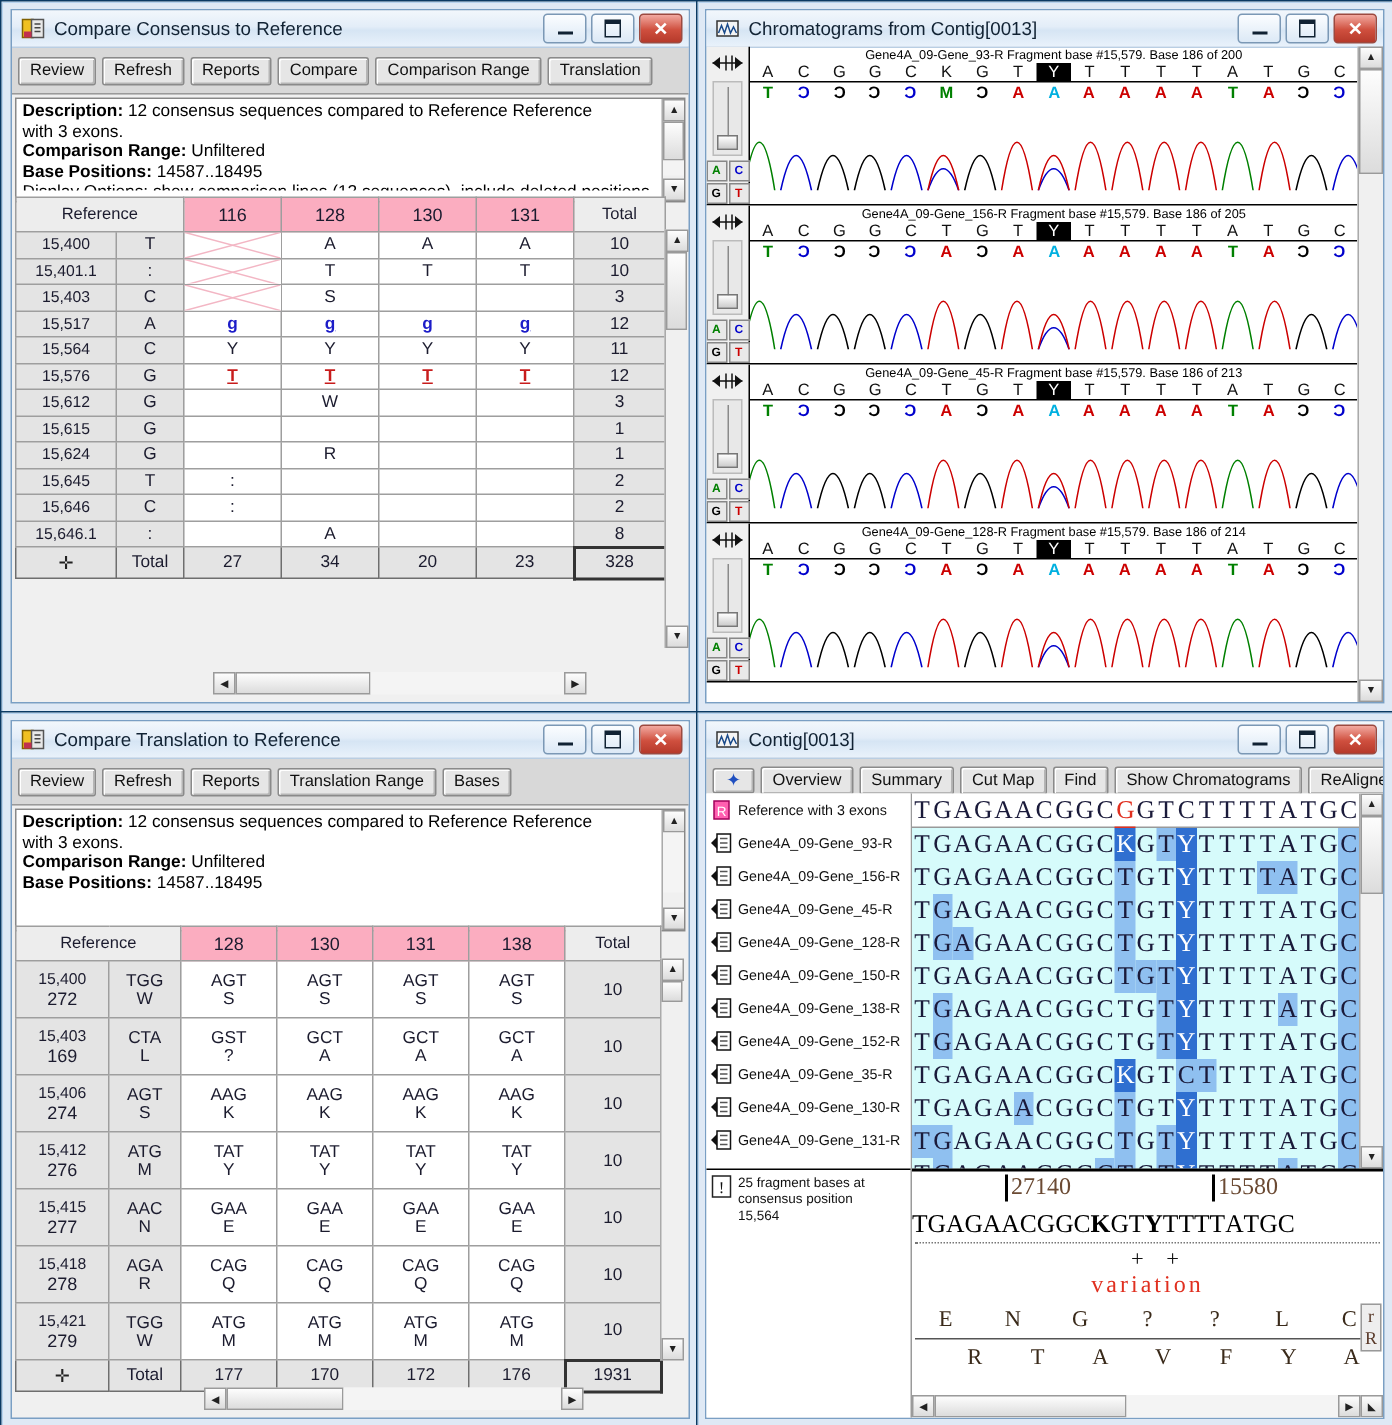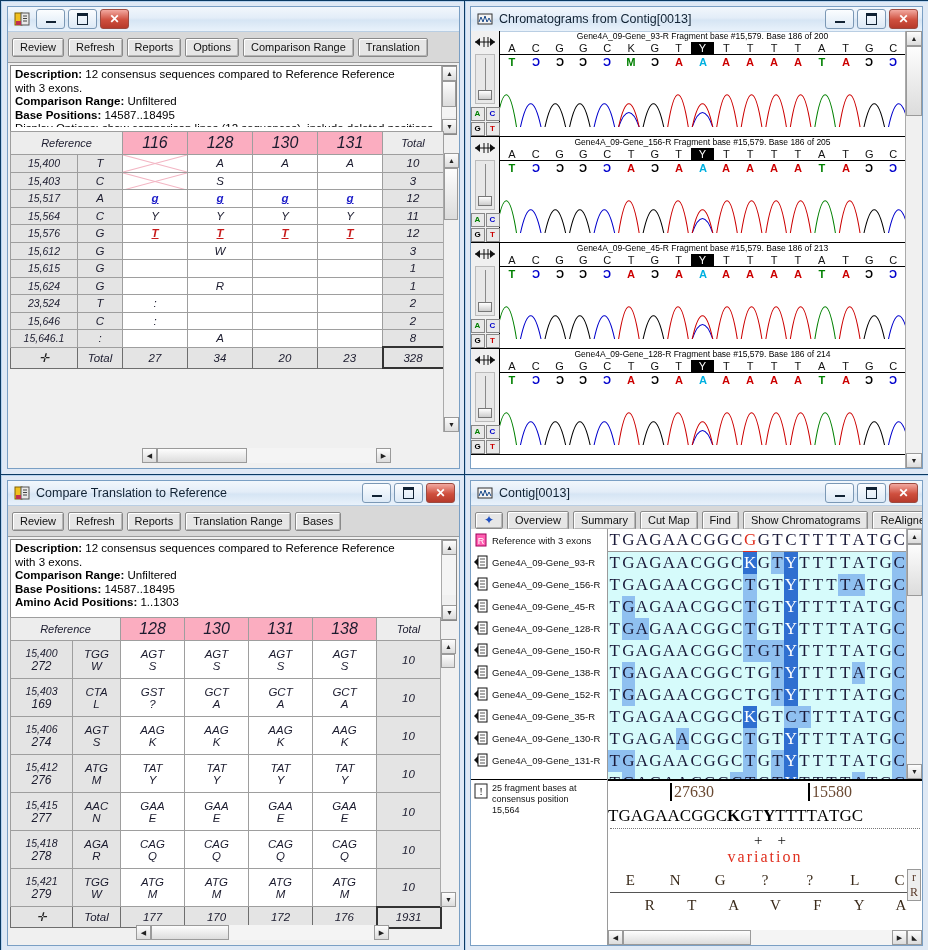--- a/index.html
+++ b/index.html
@@ -46,24 +46,24 @@
   
   .vsb{position:absolute;right:0;top:0;bottom:0;width:15px;background:#f0f0f0;border-left:1px solid #aaa;}
   .hsb{height:15px;background:#f0f0f0;display:flex;align-items:stretch;}
   .sb-arrow{width:15px;height:15px;background:linear-gradient(180deg,#fdfdfd,#dcdcdc);
             border:1px solid #9a9a9a;display:flex;align-items:center;justify-content:center;
             font-size:7px;color:#222;box-sizing:border-box;}
   .sb-thumb{background:linear-gradient(180deg,#fdfdfd,#dcdcdc);border:1px solid #9a9a9a;box-sizing:border-box;}
   .sb-track{background:#f4f4f4;flex:1;}
 
   
-  .grid{border-collapse:collapse;table-layout:fixed;font-size:11.5px;color:#1b1b2e;font-style:italic;}
+  .grid{border-collapse:collapse;table-layout:fixed;font-size:11.5px;color:#1b1b2e;}
   .grid td,.grid th{border:1px solid #9e9e9e;text-align:center;padding:0;font-weight:normal;}
   .hdr-ref{background:#ededed;border:1px solid #7a7a7a;font-size:11px;}
-  .hdr-samp{background:#fbadc0;border:1px solid #7a7a7a;font-size:16px;}
+  .hdr-samp{background:#fbadc0;border:1px solid #7a7a7a;font-size:12px;}
   .hdr-tot{background:#ededed;border:1px solid #7a7a7a;font-size:11px;}
   .cell-pos{background:#e4e4e4;font-size:10.5px;}
   .cell-ref{background:#e4e4e4;font-size:11.5px;}
   .cell-val{background:#fff;}
   .cell-tot{background:#e4e4e4;}
   .v-blue{color:#1c1cc8;text-decoration:underline;font-weight:bold;}
   .v-red{color:#c81c1c;text-decoration:underline;font-weight:bold;}
   .xcell{background:#fff;position:relative;overflow:hidden;}
   .xcell::before,.xcell::after{content:"";position:absolute;left:-8%;width:116%;height:1px;
         background:#f3b6c4;top:50%;}
@@ -118,20 +118,21 @@
         <span class="title-icon">
           <svg width="16" height="16" viewBox="0 0 16 16">
             <rect x="1" y="2" width="7" height="12" fill="#f0c020" stroke="#806000"></rect>
             <rect x="7" y="2" width="8" height="12" fill="#e8e8e8" stroke="#555"></rect>
             <line x1="9" y1="5" x2="13" y2="5" stroke="#444"></line>
             <line x1="9" y1="7.5" x2="13" y2="7.5" stroke="#444"></line>
             <line x1="9" y1="10" x2="13" y2="10" stroke="#444"></line>
             <rect x="2" y="10" width="5" height="4" fill="#c03050"></rect>
           </svg>
         </span>
+        <span class="title-text">Compare Consensus to Reference</span>
         <span class="winbtns">
           <span class="wbtn">
               <span class="glyph">
                 <span class="min-bar"></span>
               </span>
             </span>
           <span class="wbtn">
               <span class="glyph">
                 <span class="max-sq"></span>
               </span>
@@ -139,21 +140,21 @@
           <span class="wbtn close">
               <span class="glyph">✕</span>
             </span>
         </span>
       </div>
 
       <div class="toolbar">
         <span class="tbtn">Review</span>
         <span class="tbtn">Refresh</span>
         <span class="tbtn">Reports</span>
-        <span class="tbtn">Options</span>
+        <span class="tbtn">Compare</span>
         <span class="tbtn">Comparison Range</span>
         <span class="tbtn">Translation</span>
       </div>
 
       <div class="descbox" style="margin:2px 2px 0 2px;height:68px;">
         <div class="desc-lines" style="padding-right:18px;">
           <div><b>Description:</b><span> 12 consensus sequences compared to Reference Reference</span></div>
           <div>with 3 exons.</div>
           <div><b>Comparison Range:</b><span> Unfiltered</span></div>
           <div><b>Base Positions:</b><span> 14587..18495</span></div>
@@ -190,20 +191,29 @@
               <tr style="height:17.5px">
                 <td class="cell-pos">15,400</td>
                 <td class="cell-ref">T</td>
                 <td class="xcell"></td>
                 <td class="cell-val"><span class="">A</span></td>
                 <td class="cell-val"><span class="">A</span></td>
                 <td class="cell-val"><span class="">A</span></td>
                 <td class="cell-tot">10</td>
               </tr>
               <tr style="height:17.5px">
+                <td class="cell-pos">15,401.1</td>
+                <td class="cell-ref">:</td>
+                <td class="xcell"></td>
+                <td class="cell-val"><span class="">T</span></td>
+                <td class="cell-val"><span class="">T</span></td>
+                <td class="cell-val"><span class="">T</span></td>
+                <td class="cell-tot">10</td>
+              </tr>
+              <tr style="height:17.5px">
                 <td class="cell-pos">15,403</td>
                 <td class="cell-ref">C</td>
                 <td class="xcell"></td>
                 <td class="cell-val"><span class="">S</span></td>
                 <td class="cell-val"><span class=""></span></td>
                 <td class="cell-val"><span class=""></span></td>
                 <td class="cell-tot">3</td>
               </tr>
               <tr style="height:17.5px">
                 <td class="cell-pos">15,517</td>
@@ -253,21 +263,21 @@
               <tr style="height:17.5px">
                 <td class="cell-pos">15,624</td>
                 <td class="cell-ref">G</td>
                 <td class="cell-val"><span class=""></span></td>
                 <td class="cell-val"><span class="">R</span></td>
                 <td class="cell-val"><span class=""></span></td>
                 <td class="cell-val"><span class=""></span></td>
                 <td class="cell-tot">1</td>
               </tr>
               <tr style="height:17.5px">
-                <td class="cell-pos">23,524</td>
+                <td class="cell-pos">15,645</td>
                 <td class="cell-ref">T</td>
                 <td class="cell-val"><span class="">:</span></td>
                 <td class="cell-val"><span class=""></span></td>
                 <td class="cell-val"><span class=""></span></td>
                 <td class="cell-val"><span class=""></span></td>
                 <td class="cell-tot">2</td>
               </tr>
               <tr style="height:17.5px">
                 <td class="cell-pos">15,646</td>
                 <td class="cell-ref">C</td>
@@ -672,21 +682,20 @@
         <span class="tbtn">Translation Range</span>
         <span class="tbtn">Bases</span>
       </div>
 
       <div class="descbox" style="margin:2px 2px 0 2px;height:80px;">
         <div class="desc-lines" style="padding-right:18px;">
           <div><b>Description:</b><span> 12 consensus sequences compared to Reference Reference</span></div>
           <div>with 3 exons.</div>
           <div><b>Comparison Range:</b><span> Unfiltered</span></div>
           <div><b>Base Positions:</b><span> 14587..18495</span></div>
-          <div><b>Amino Acid Positions:</b><span> 1..1303</span></div>
         </div>
         <div class="vsb" style="width:14px;">
           <div class="sb-arrow">▲</div>
           <div class="sb-track" style="height:40px;"></div>
           <div class="sb-arrow" style="position:absolute;bottom:0;">▼</div>
         </div>
       </div>
 
       <div style="position:absolute;left:2px;right:2px;top:136px;bottom:2px;">
         <table class="grid" id="translation-grid" style="width:430px;">
@@ -1383,21 +1392,21 @@
             <div class="vsb" style="position:relative;width:15px;">
               <div class="sb-arrow">▲</div>
               <div class="sb-thumb" style="height:52px;"></div>
               <div class="sb-arrow" style="position:absolute;bottom:0;">▼</div>
             </div>
           </div>
 
           <div style="flex:1;border-top:2px solid #000;position:relative;overflow:hidden;">
             <div class="ruler" style="position:relative;height:24px;">
               <span class="tick" style="left:62px;"></span>
-              <span class="rulnum" style="left:66px;">27630</span>
+              <span class="rulnum" style="left:66px;">27140</span>
               <span class="tick" style="left:200px;"></span>
               <span class="rulnum" style="left:204px;">15580</span>
             </div>
             <div id="consensus-seq" class="aln" style="display:flex;height:22px;align-items:center;">
                 <span class="c" style="">T</span>
                 <span class="c" style="">G</span>
                 <span class="c" style="">A</span>
                 <span class="c" style="">G</span>
                 <span class="c" style="">A</span>
                 <span class="c" style="">A</span>

